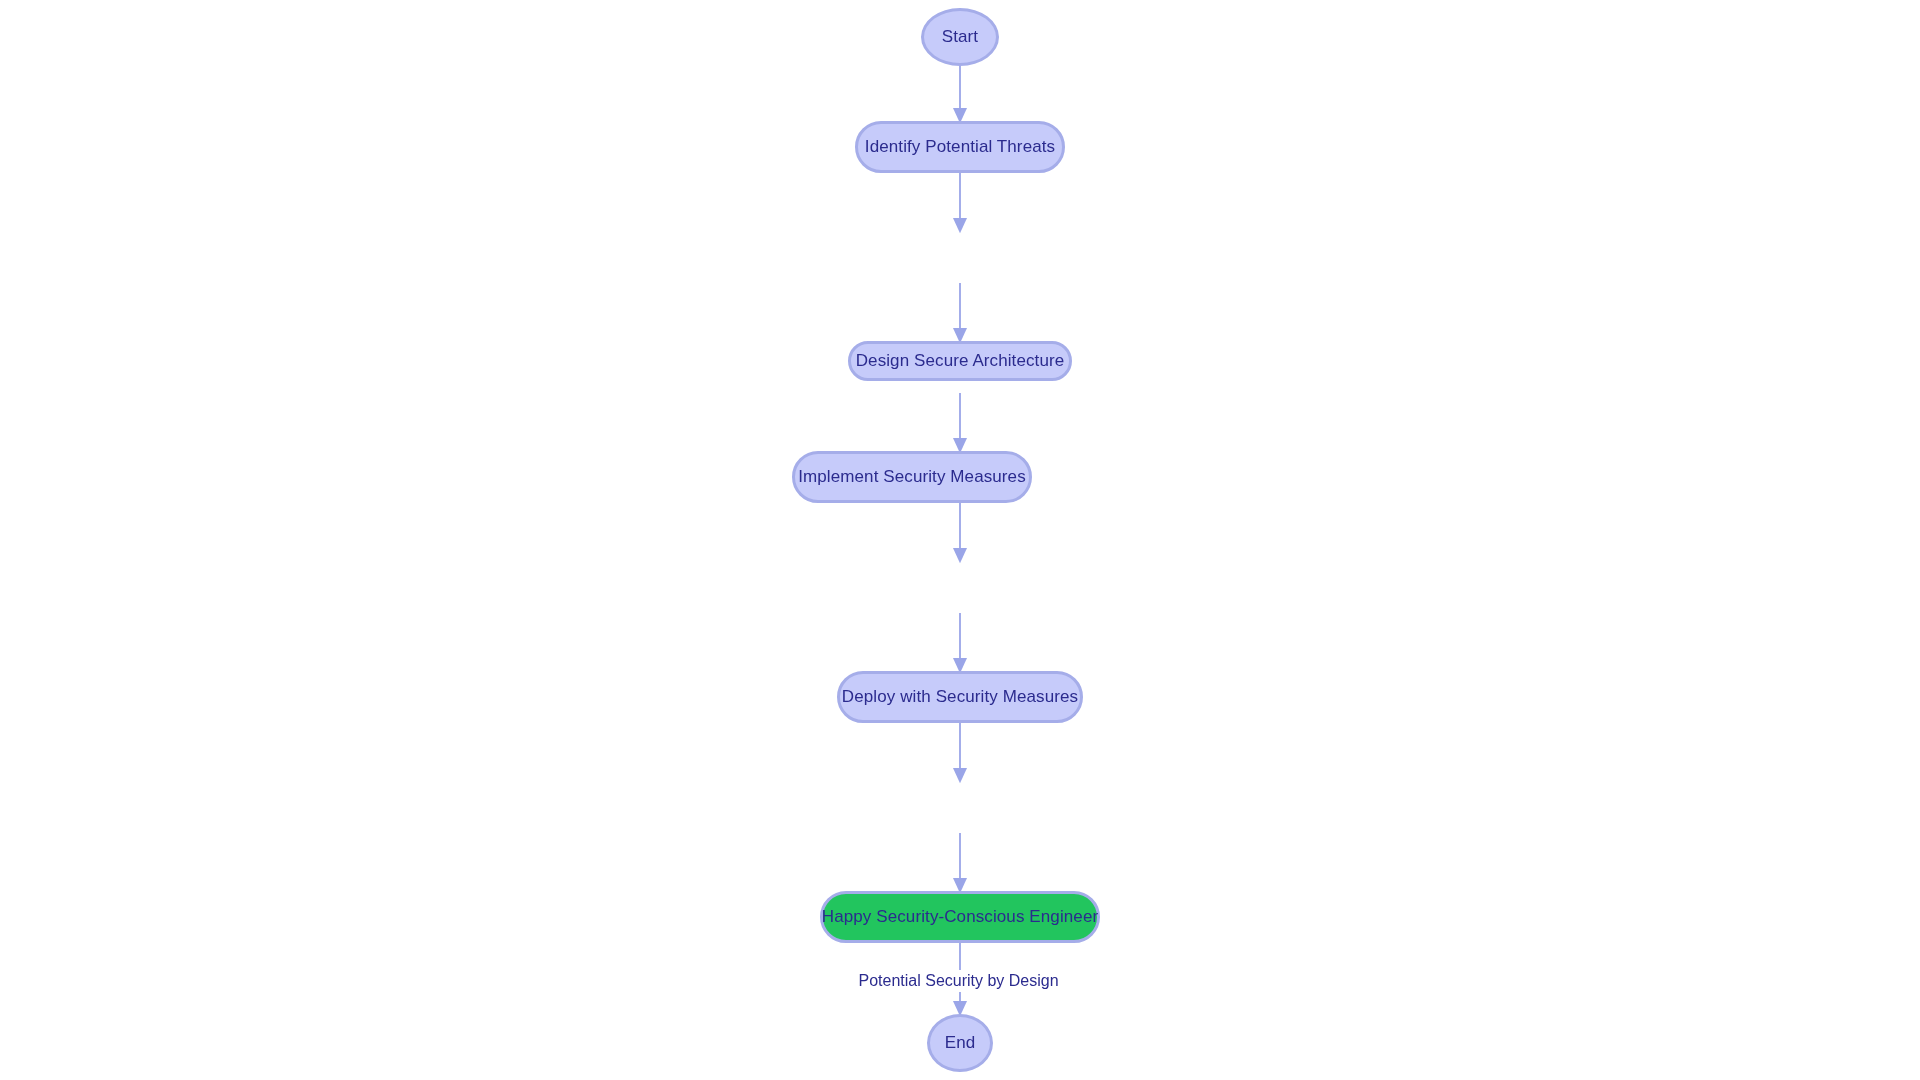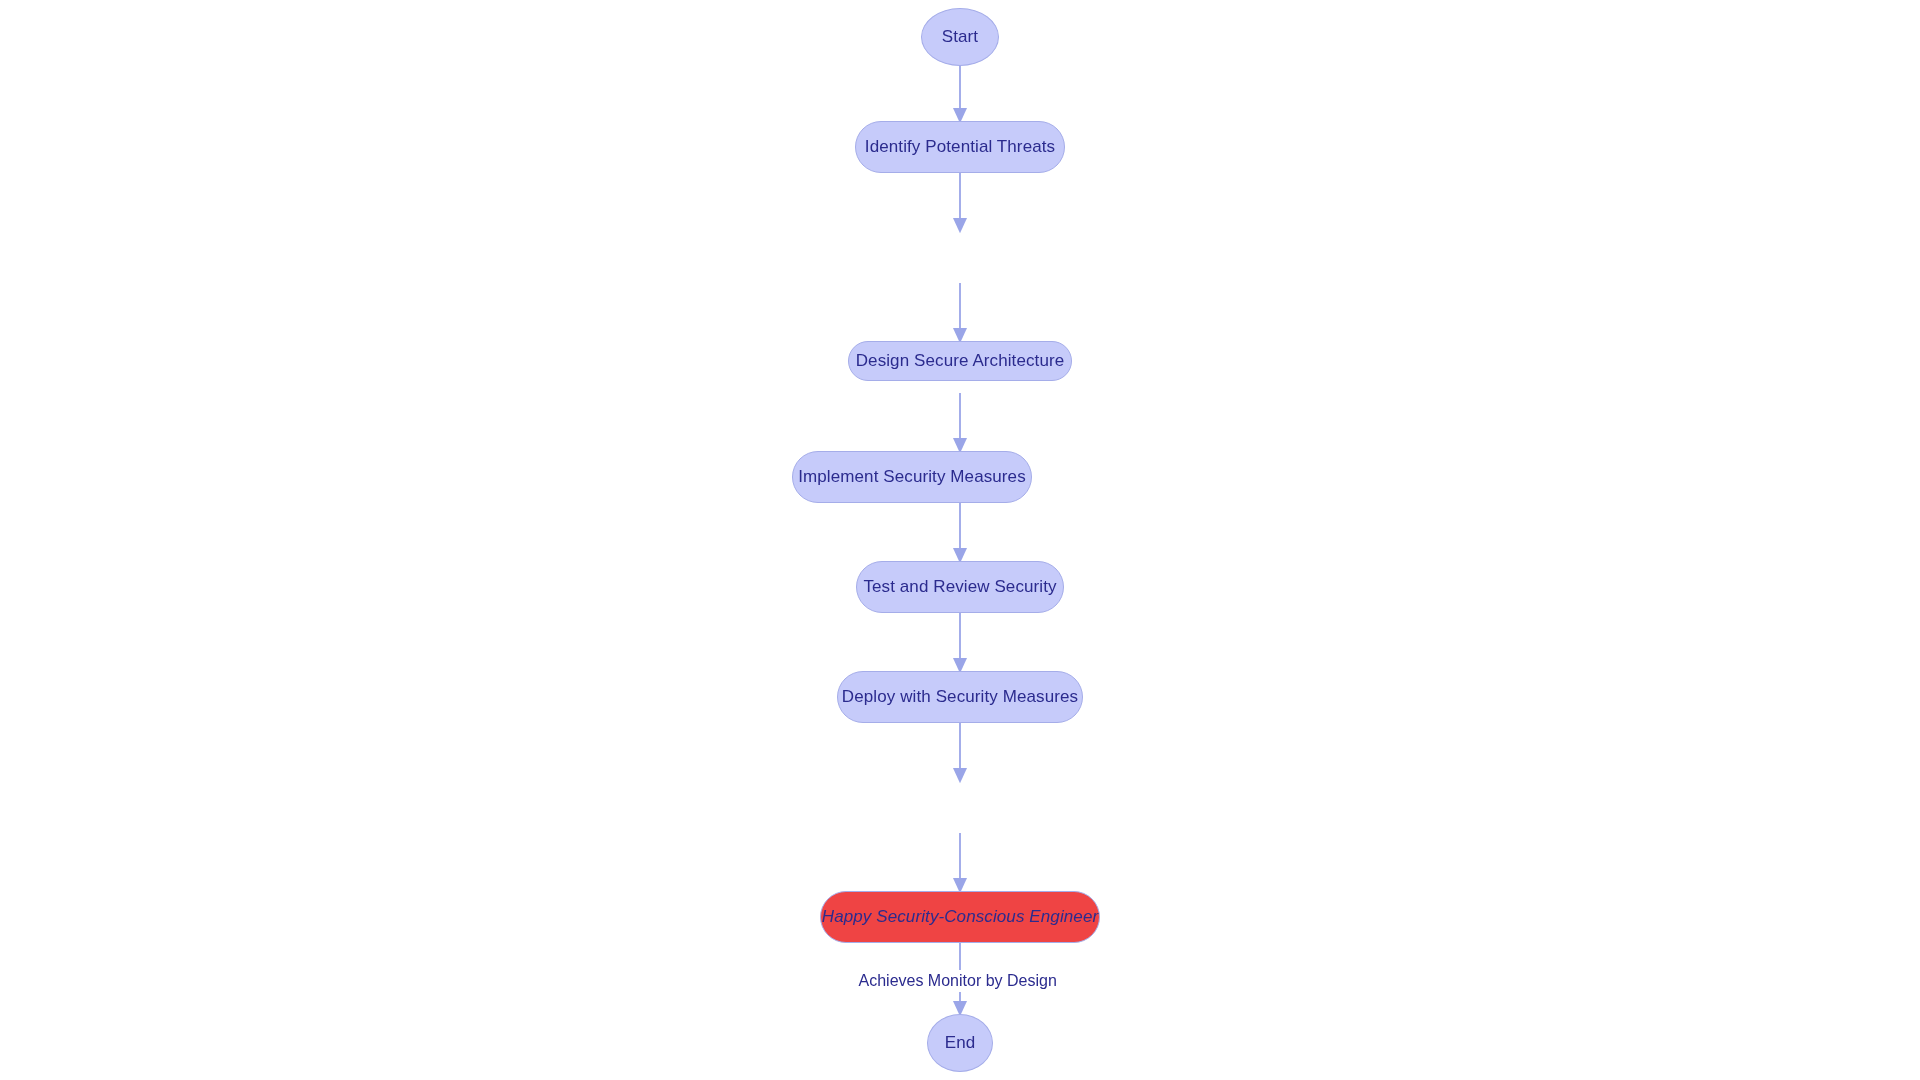--- a/index.html
+++ b/index.html
@@ -38,21 +38,21 @@
     width: 1920px;
     height: 1080px;
   }
 
   .node {
     position: absolute;
     display: flex;
     align-items: center;
     justify-content: center;
     background: #c6cbfa;
-    border: 1px solid #0f766e;
+    border: 3px solid #0f766e;
     color: #2b2b8e;
     white-space: nowrap;
     text-align: center;
     letter-spacing: 0.1px;
   }
 
   .node.stadium {
     border-radius: 999px;
     height: 52px;
     font-size: 17px;
@@ -92,40 +92,37 @@
         <line x1="960" y1="393" x2="960" y2="451" stroke="#9aa5e8" stroke-width="1.8" marker-end="url(#arrowhead)"></line>
         <line x1="960" y1="503" x2="960" y2="561" stroke="#9aa5e8" stroke-width="1.8" marker-end="url(#arrowhead)"></line>
         <line x1="960" y1="613" x2="960" y2="671" stroke="#9aa5e8" stroke-width="1.8" marker-end="url(#arrowhead)"></line>
         <line x1="960" y1="723" x2="960" y2="781" stroke="#9aa5e8" stroke-width="1.8" marker-end="url(#arrowhead)"></line>
         <line x1="960" y1="833" x2="960" y2="891" stroke="#9aa5e8" stroke-width="1.8" marker-end="url(#arrowhead)"></line>
         <line x1="960" y1="943" x2="960" y2="1014" stroke="#9aa5e8" stroke-width="1.8" marker-end="url(#arrowhead)"></line>
       </g>
   </svg>
 
   <div id="node-layer">
-      <div class="edge-label" style="color: rgb(43, 43, 142); left: 854.5px; top: 970px;">Achieves Monitor by Design</div>
+      <div class="edge-label" style="color: rgb(43, 43, 142); left: 854.5px; top: 970px;">Potential Security by Design</div>
       <div class="node terminal" style="width: 78px; height: 58px; left: 921px; top: 8px; background: rgb(198, 203, 250); border-color: rgb(165, 173, 233);">
         <span style="color: rgb(43, 43, 142);">Start</span>
       </div>
       <div class="node stadium" style="width: 210px; height: 52px; left: 855px; top: 121px; background: rgb(198, 203, 250); border-color: rgb(165, 173, 233);">
         <span style="color: rgb(43, 43, 142);">Identify Potential Threats</span>
       </div>
       <div class="node stadium" style="width: 224px; height: 40px; left: 848px; top: 341px; background: rgb(198, 203, 250); border-color: rgb(165, 173, 233);">
         <span style="color: rgb(43, 43, 142);">Design Secure Architecture</span>
       </div>
       <div class="node stadium" style="width: 240px; height: 52px; left: 792px; top: 451px; background: rgb(198, 203, 250); border-color: rgb(165, 173, 233);">
         <span style="color: rgb(43, 43, 142);">Implement Security Measures</span>
       </div>
-      <div class="node stadium" style="width: 208px; height: 52px; left: 856px; top: 561px; background: rgb(198, 203, 250); border-color: rgb(165, 173, 233);">
-        <span style="color: rgb(43, 43, 142);">Test and Review Security</span>
-      </div>
       <div class="node stadium" style="width: 246px; height: 52px; left: 837px; top: 671px; background: rgb(198, 203, 250); border-color: rgb(165, 173, 233);">
         <span style="color: rgb(43, 43, 142);">Deploy with Security Measures</span>
       </div>
-      <div class="node stadium" style="width: 280px; height: 52px; left: 820px; top: 891px; background: #ef4444; border-color: rgb(165, 173, 233); font-style: italic;">
+      <div class="node stadium" style="width: 280px; height: 52px; left: 820px; top: 891px; background: #22c55e; border-color: rgb(165, 173, 233);">
         <span style="color: rgb(43, 43, 142);">Happy Security-Conscious Engineer</span>
       </div>
       <div class="node terminal" style="width: 66px; height: 58px; left: 927px; top: 1014px; background: rgb(198, 203, 250); border-color: rgb(165, 173, 233);">
         <span style="color: rgb(43, 43, 142);">End</span>
       </div>
     </div>
 
 </div>
 
 </body></html>

